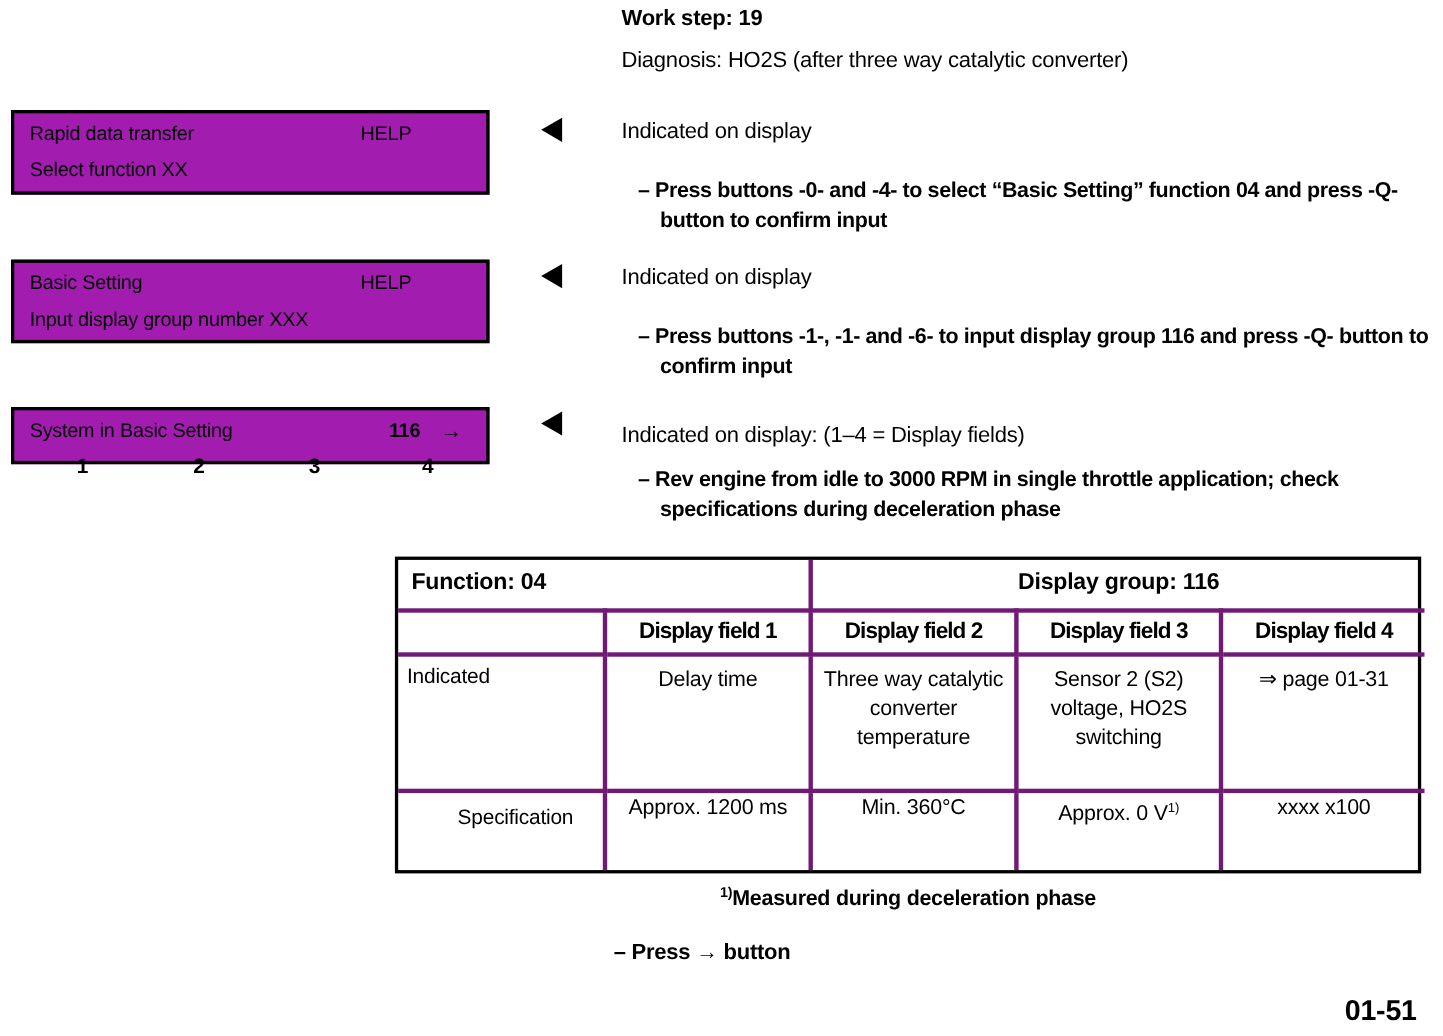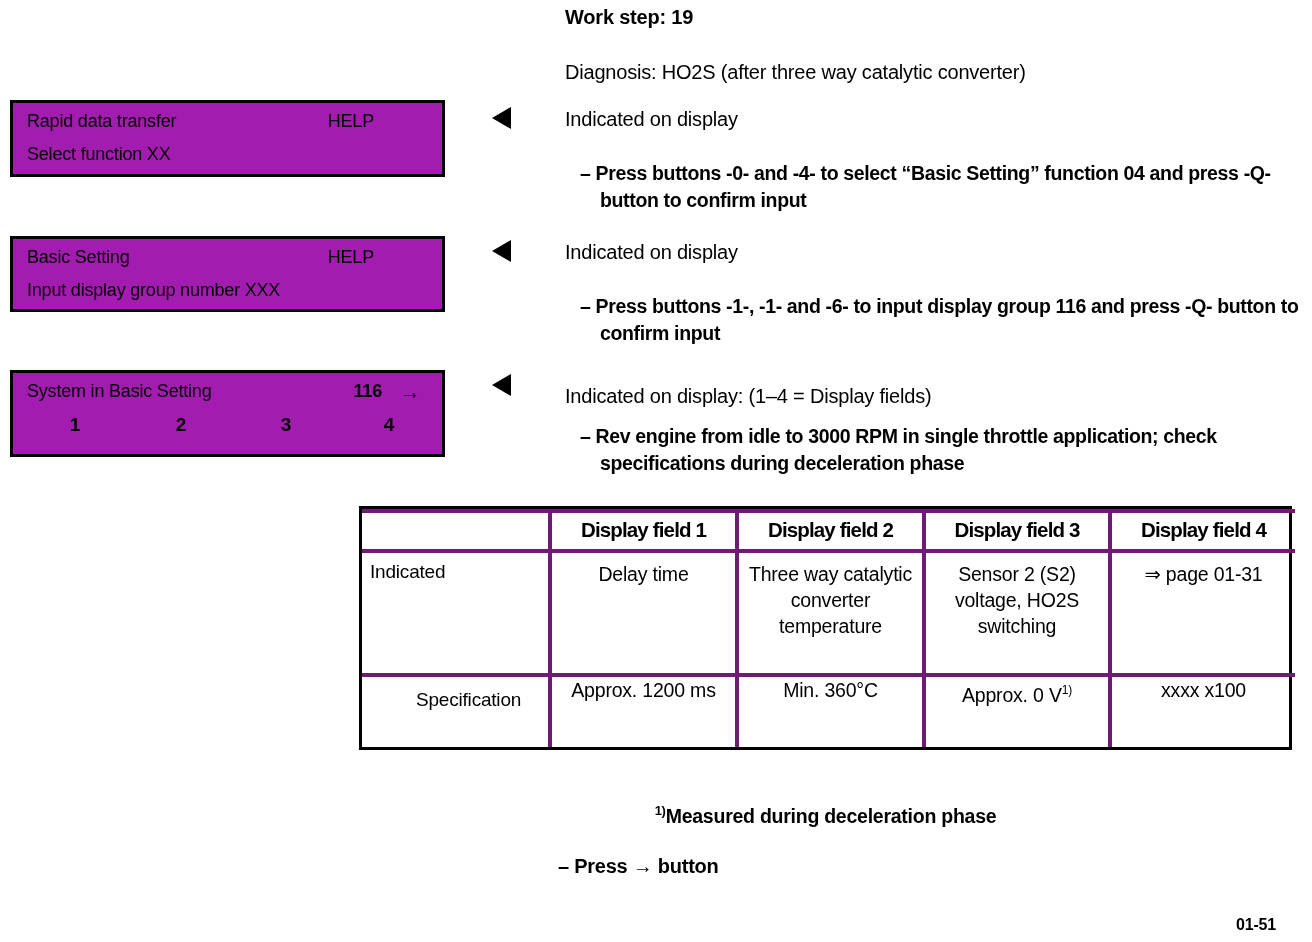--- a/index.html
+++ b/index.html
@@ -24,38 +24,38 @@
   .abs { position: absolute; }
 
   
   #work-step {
     left: 565px; top: 6px;
     font-size: 20px;
     font-weight: bold;
     letter-spacing: -0.2px;
   }
   #diagnosis {
-    left: 565px; top: 61px;
+    left: 565px; top: 44px;
     font-size: 20px;
     letter-spacing: -0.2px;
     white-space: nowrap;
   }
 
   
   .display-box {
     position: absolute;
     left: 10px;
     width: 435px;
     border: 3px solid #000;
     box-sizing: border-box;
     background: #a21caf;
   }
   #display-box-1 { top: 100px; height: 77px; }
   #display-box-2 { top: 236px; height: 76px; }
-  #display-box-3 { top: 370px; height: 87px; }
+  #display-box-3 { top: 370px; height: 52px; }
 
   .db-line {
     position: absolute;
     left: 0; right: 0;
     font-size: 18px;
     letter-spacing: -0.2px;
     white-space: nowrap;
   }
   .db-row1 { top: 8px; }
   .db-row2 { top: 41px; }
@@ -209,23 +209,23 @@
     left: 558px;
     top: 855px;
     font-size: 20px;
     font-weight: bold;
     letter-spacing: -0.25px;
     white-space: nowrap;
   }
 
   #page-number {
     position: absolute;
-    right: 36px;
+    right: 24px;
     bottom: 8px;
-    font-size: 16px;
+    font-size: 26px;
     font-weight: bold;
     letter-spacing: -0.2px;
   }
 </style>
 </head>
 <body>
 
 <div class="page">
 
   <div class="abs" id="work-step">Work step: 19</div>
@@ -281,20 +281,28 @@
   <div id="spec-table">
     <table>
       <colgroup>
         <col style="width:188px">
         <col style="width:187px">
         <col style="width:187px">
         <col style="width:186px">
         <col style="width:185px">
       </colgroup>
       <tbody>
+        <tr class="toprow title-row">
+          <td class="no-left" colspan="2" style="border-top:none;">
+            <div class="title-fn">Function: 04</div>
+          </td>
+          <td class="no-right" colspan="3" style="border-top:none;border-left:none;">
+            <div class="title-dg">Display group: 116</div>
+          </td>
+        </tr>
         <tr>
           <td class="no-left">
             <div class="hdr-blank"></div>
           </td>
           <td>
               <div class="hdr-cell">Display field 1</div>
             </td>
           <td>
               <div class="hdr-cell">Display field 2</div>
             </td>

